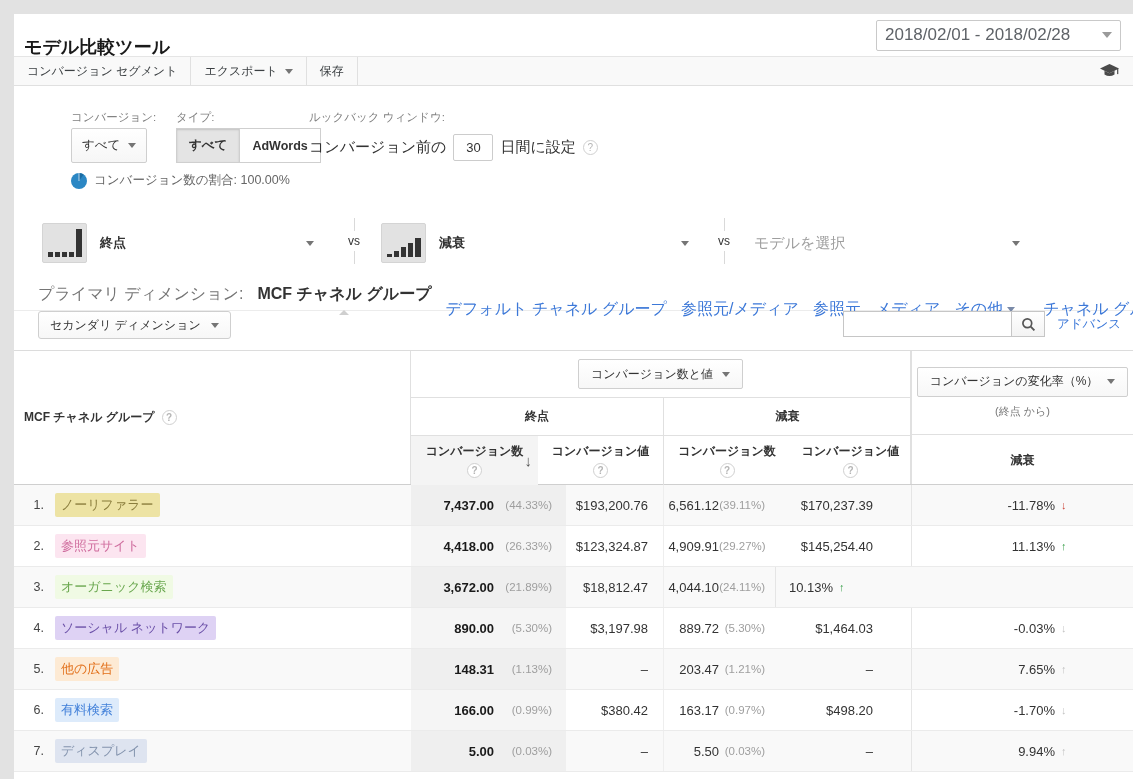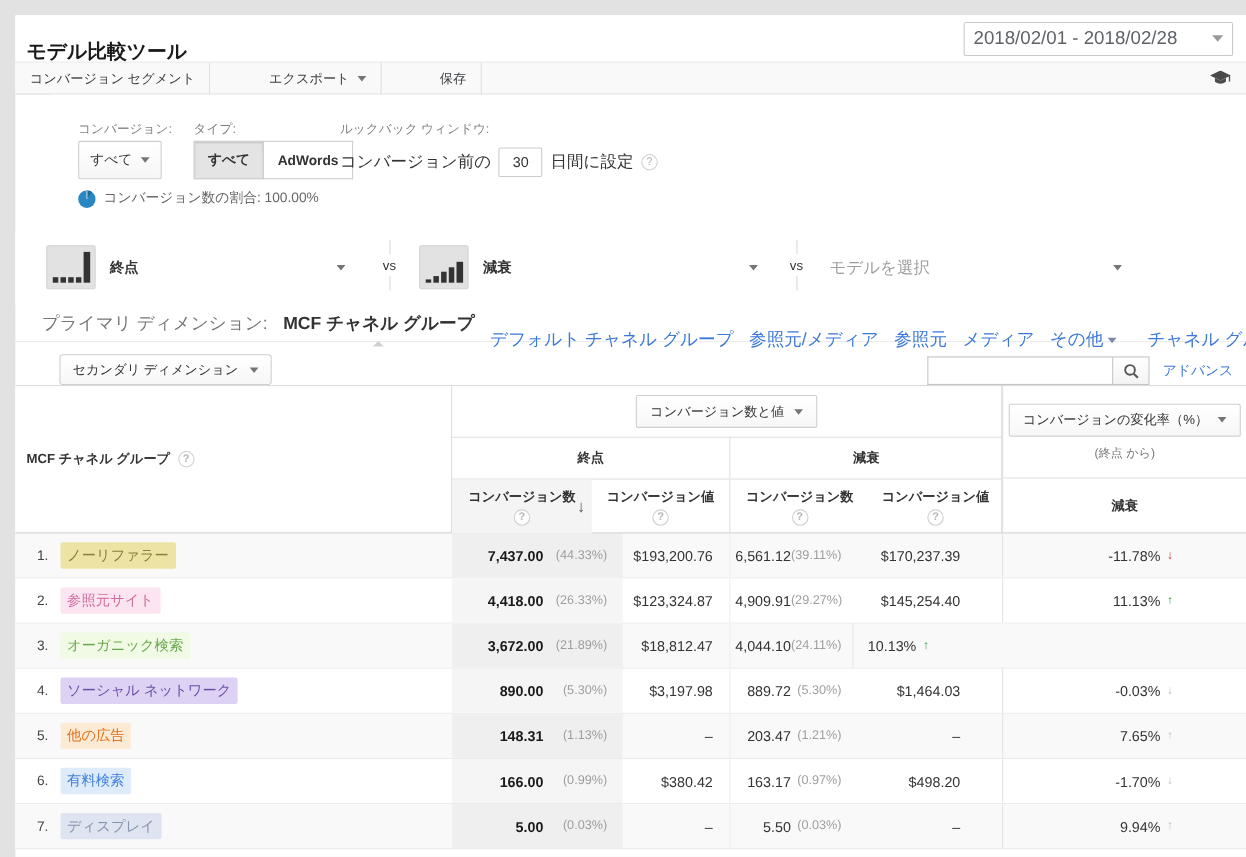--- a/index.html
+++ b/index.html
@@ -10,21 +10,21 @@
 
   
   .titlebar { height:43px; display:flex; align-items:center; justify-content:space-between;
     border-bottom:1px solid #e5e5e5; padding:0 12px 0 10px; background:#fff; }
   .page-title { font-size:18px; font-weight:bold; color:#1a1a1a;margin-top:24px; }
   .date-control { display:flex; align-items:center; width:245px; height:31px; border:1px solid #c9c9c9;
     border-radius:2px; background:#fff; padding:0 8px; color:#5f6368; font-size:17px; cursor:pointer; }
   .date-control .caret { margin-left:auto; }
 
   
-  .toolbar { height:29px; display:flex; align-items:stretch; border-bottom:1px solid #e0e0e0; background:#f9f9f9;gap:40px; }
+  .toolbar { height:29px; display:flex; align-items:stretch; border-bottom:1px solid #e0e0e0; background:#f9f9f9; }
   .tb-item { display:flex; align-items:center; padding:0 13px; font-size:12px; color:#3c4043;
     border-right:1px solid #e0e0e0; cursor:pointer; }
   .tb-item:first-child { margin-left:0; }
   .toolbar .spacer { flex:1; }
   .edu { display:flex; align-items:center; padding-right:14px; }
 
   
   .caret { display:inline-block; width:0; height:0; border-left:4px solid transparent;
     border-right:4px solid transparent; border-top:5px solid #757575; }
   .caret.big { border-left-width:5px; border-right-width:5px; border-top-width:6px; border-top-color:#9a9a9a; }
@@ -66,21 +66,21 @@
   .vs .vstxt { font-size:12px; font-weight:normal; color:#333; padding:3px 0; }
 
   
   .primdim { height:32px; display:flex; align-items:center; padding-left:24px; font-size:16px; gap:14px; }
   .primdim .plabel { color:#757575; }
   .dim-sel { font-weight:bold; color:#333; position:relative; }
   .dim-sel .notch { position:absolute; left:50%; bottom:-10px; width:0; height:0; margin-left:-5px;
     border-left:5px solid transparent; border-right:5px solid transparent; border-bottom:5px solid #cfcfcf; }
   .dimlink { color:#3c78d8; text-decoration:none; cursor:pointer; display:inline-flex; align-items:center; gap:4px;margin-top:31px; }
   .gap { width:16px; }
-  .secrow { height:40px; display:flex; align-items:flex-end; padding:0 12px 0 40px; border-top:1px solid #ececec; }
+  .secrow { height:40px; display:flex; align-items:flex-start; padding:0 12px 0 24px; border-top:1px solid #ececec; }
   .sec-btn { height:28px; display:flex; align-items:center; gap:10px; padding:0 11px; border:1px solid #cfcfcf;
     border-radius:3px; background:linear-gradient(#fff,#f7f7f7); font-size:12px; color:#333; cursor:pointer; }
   .searchwrap { margin-left:auto; display:flex; align-items:center; }
   .search-input { width:168px; height:26px; border:1px solid #c6c6c6; border-right:none; padding:0 6px;
     font-size:12px; font-family:inherit; }
   .search-btn { width:34px; height:26px; border:1px solid #c6c6c6; background:linear-gradient(#fff,#f3f3f3);
     display:flex; align-items:center; justify-content:center; cursor:pointer; }
   .adv { margin-left:12px; font-size:12.5px; color:#3c78d8; cursor:pointer; }
 
   

